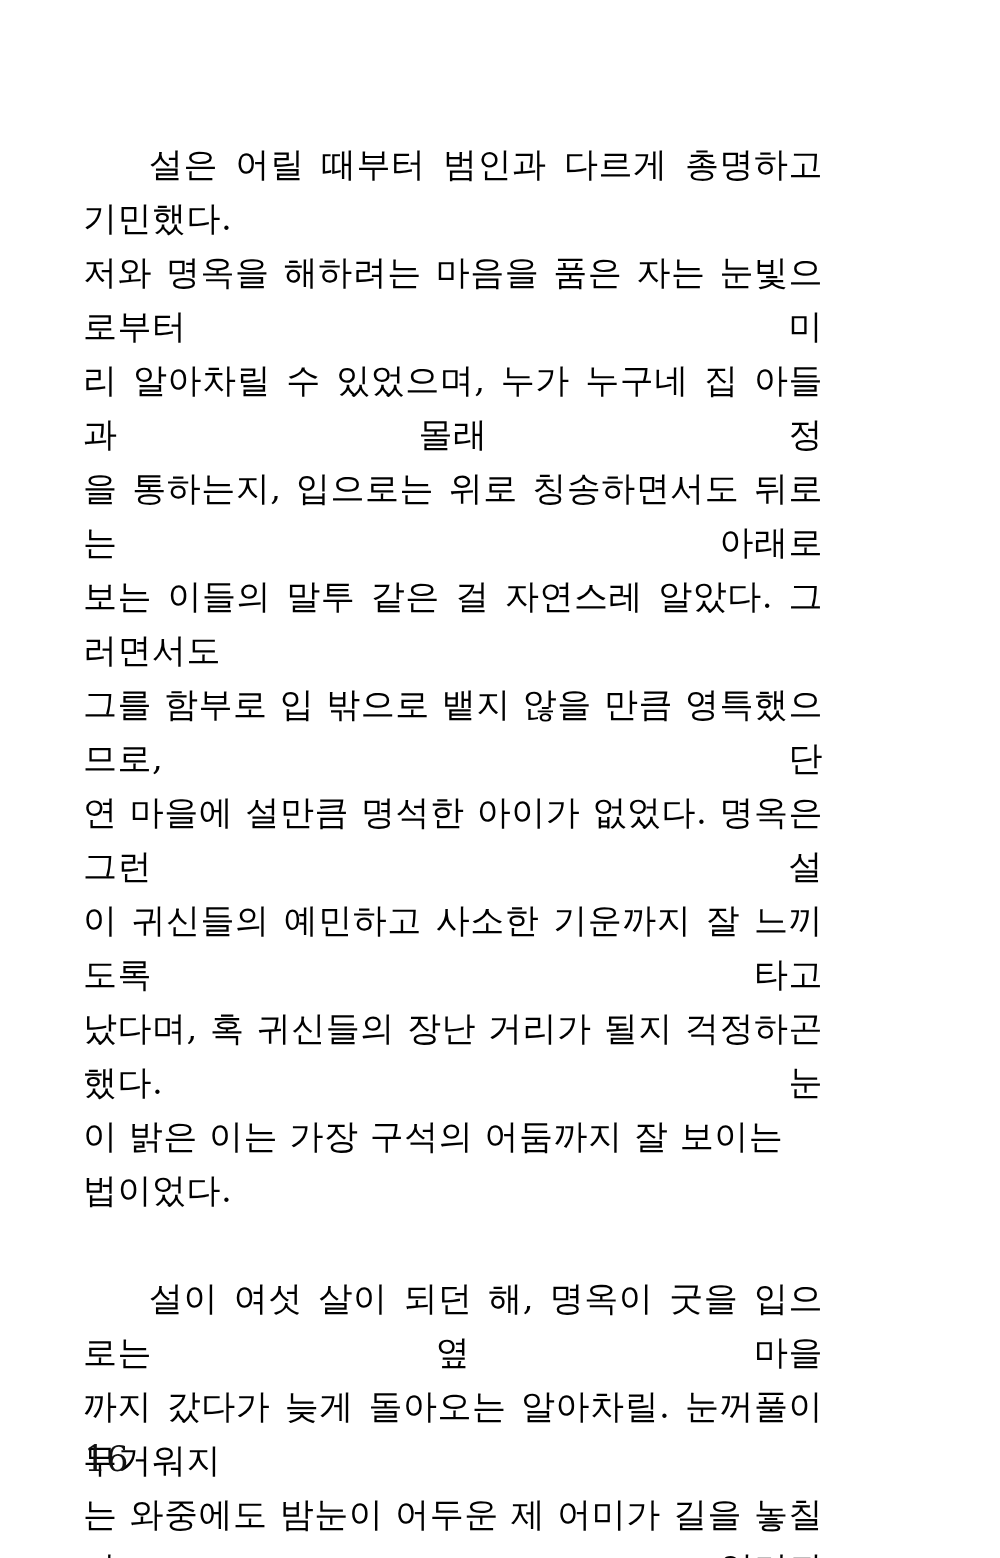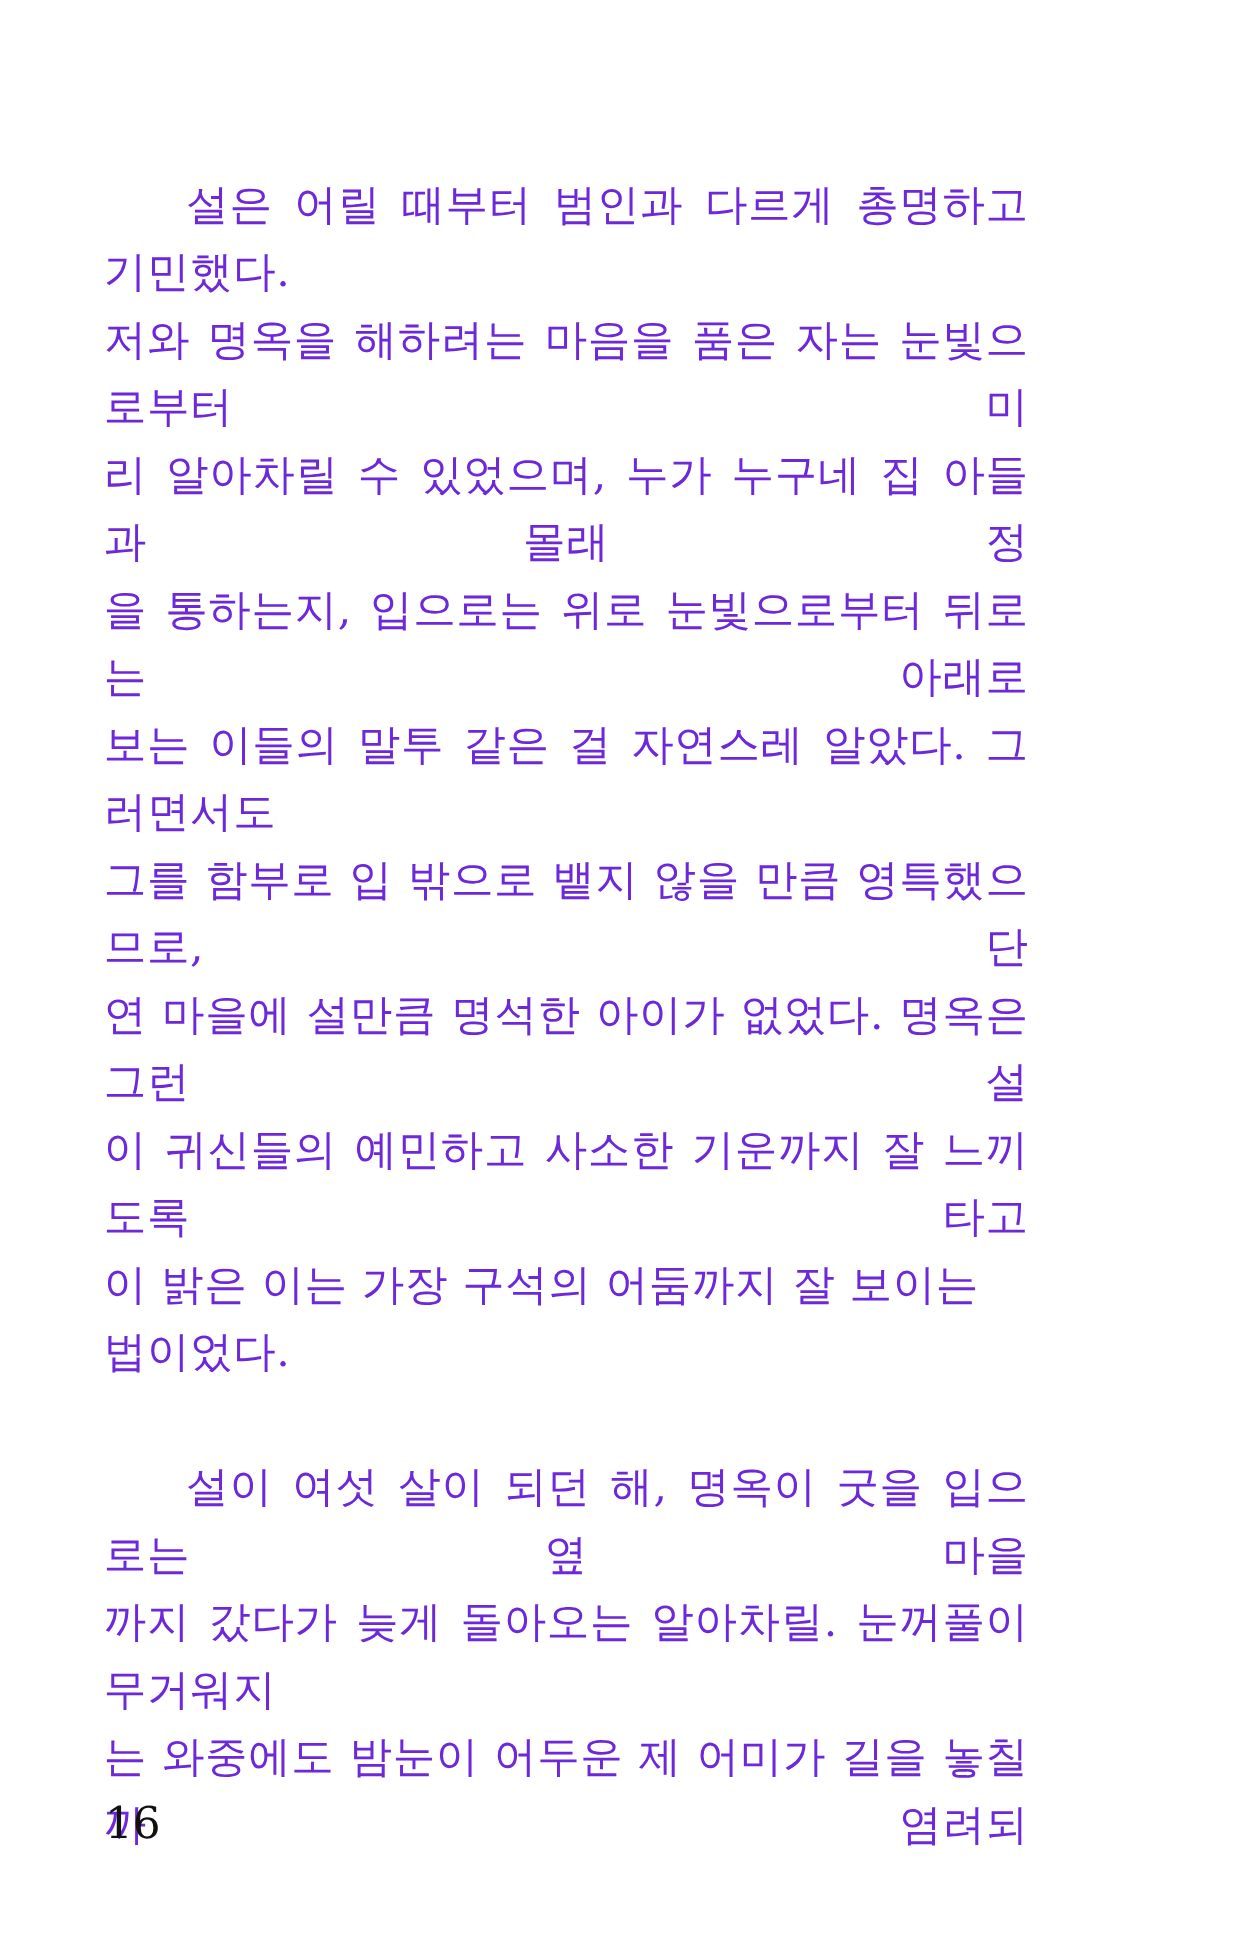--- a/index.html
+++ b/index.html
@@ -20,21 +20,21 @@
     top: 137px;
     width: 740px;
   }
   .para {
     margin: 0 0 54px 0;
   }
   .ln {
     font-family: "DejaVu Serif", "Liberation Serif", serif;
     font-size: 34px;
     line-height: 54px;
-    color: #6d28d9;
+    color: #000000;
     letter-spacing: 0.5px;
     font-weight: 400;
     text-align: left;
   }
   .just {
     text-align: justify;
     text-align-last: justify;
   }
   .first {
     text-indent: 66px;
@@ -53,25 +53,26 @@
 <body>
 
 <div class="page">
 
   <div class="text-block">
 
     <div class="para">
       <div class="ln first just">설은 어릴 때부터 범인과 다르게 총명하고 기민했다.</div>
       <div class="ln just">저와 명옥을 해하려는 마음을 품은 자는 눈빛으로부터 미</div>
       <div class="ln just">리 알아차릴 수 있었으며, 누가 누구네 집 아들과 몰래 정</div>
-      <div class="ln just">을 통하는지, 입으로는 위로 눈빛으로부터 뒤로는 아래로</div>
+      <div class="ln just">을 통하는지, 입으로는 위로 칭송하면서도 뒤로는 아래로</div>
       <div class="ln just">보는 이들의 말투 같은 걸 자연스레 알았다. 그러면서도</div>
       <div class="ln just">그를 함부로 입 밖으로 뱉지 않을 만큼 영특했으므로, 단</div>
       <div class="ln just">연 마을에 설만큼 명석한 아이가 없었다. 명옥은 그런 설</div>
       <div class="ln just">이 귀신들의 예민하고 사소한 기운까지 잘 느끼도록 타고</div>
+      <div class="ln just">났다며, 혹 귀신들의 장난 거리가 될지 걱정하곤 했다. 눈</div>
       <div class="ln">이 밝은 이는 가장 구석의 어둠까지 잘 보이는 법이었다.</div>
     </div>
 
     <div class="para">
       <div class="ln first just">설이 여섯 살이 되던 해, 명옥이 굿을 입으로는 옆 마을</div>
       <div class="ln just">까지 갔다가 늦게 돌아오는 알아차릴. 눈꺼풀이 무거워지</div>
       <div class="ln just">는 와중에도 밤눈이 어두운 제 어미가 길을 놓칠까 염려되</div>
 
     </div>
 

